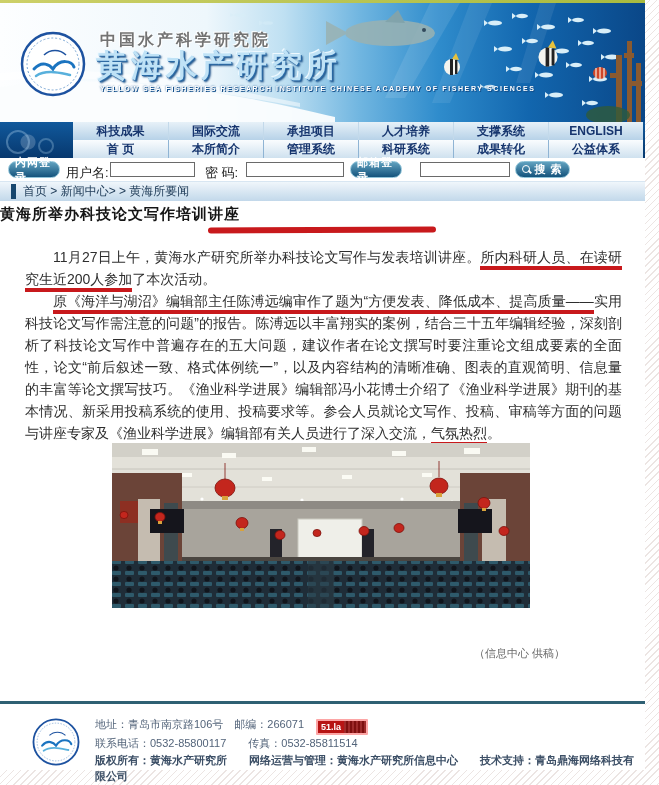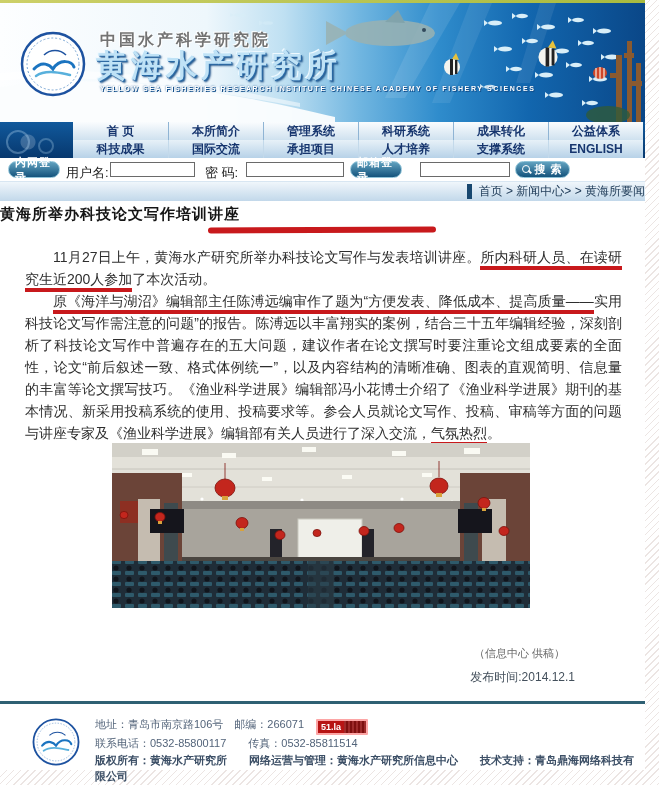--- a/index.html
+++ b/index.html
@@ -47,21 +47,21 @@
     padding:0 6px;box-sizing:border-box;cursor:pointer;letter-spacing:1px;}
   .field-label{position:absolute;top:6px;font-size:13px;color:#222;}
   .tfield{position:absolute;top:4px;height:15px;border:1px solid #6a6a6a;box-sizing:border-box;
     font-size:11px;padding:0 2px;background:#fff;}
   .mag{display:inline-block;width:9px;height:9px;margin-right:3px;position:relative;}
   .mag:before{content:"";position:absolute;left:0;top:0;width:6px;height:6px;border:1.5px solid #fff;border-radius:50%;}
   .mag:after{content:"";position:absolute;left:6px;top:6px;width:4px;height:1.5px;background:#fff;transform:rotate(45deg);}
 
   
   .breadcrumb{position:relative;width:645px;height:19px;background:linear-gradient(#f0f6fb,#c2d8ea);
-    display:flex;align-items:center;border-top:1px solid #d8e6f2;justify-content:flex-end;}
+    display:flex;align-items:center;border-top:1px solid #d8e6f2;}
   .bc-accent{width:5px;height:15px;background:#17476f;margin-left:11px;}
   .bc-text{font-size:12px;color:#24405c;margin-left:7px;}
 
   
   .article-title{position:absolute;left:0;top:205px;width:645px;text-align:left;
     font-size:15px;font-weight:bold;color:#151515;letter-spacing:1px;}
   .title-underline{position:absolute;left:208px;top:227px;width:228px;height:6px;
     background:var(--annotation,#c8191c);border-radius:3px;transform:rotate(-.2deg);}
   .article-body{position:absolute;left:25px;top:246px;width:597px;}
   .article-body p{margin:0;text-indent:2em;font-size:14px;line-height:22px;text-align:justify;color:#2e2e2e;}
@@ -238,35 +238,35 @@
         <path d="M24,24 C30,18 40,18 46,24" fill="none" stroke="#1d52a0" stroke-width="1.5"></path>
       </svg>
 
       <div class="org-parent">中国水产科学研究院</div>
       <div class="org-name">黄海水产研究所</div>
       <div class="org-english">YELLOW SEA FISHERIES RESEARCH INSTITUTE CHINESE ACADEMY OF FISHERY SCIENCES</div>
     </div>
 
     <div class="navbar">
       <div class="nav-strip">
+        <div class="nav-row nav-row-2">
+            <div class="nav-item">科技成果</div>
+            <div class="nav-item">国际交流</div>
+            <div class="nav-item">承担项目</div>
+            <div class="nav-item">人才培养</div>
+            <div class="nav-item">支撑系统</div>
+            <div class="nav-item">ENGLISH</div>
+          </div>
         <div class="nav-row nav-row-1">
             <div class="nav-item">首 页</div>
             <div class="nav-item">本所简介</div>
             <div class="nav-item">管理系统</div>
             <div class="nav-item">科研系统</div>
             <div class="nav-item">成果转化</div>
             <div class="nav-item">公益体系</div>
-          </div>
-        <div class="nav-row nav-row-2">
-            <div class="nav-item">科技成果</div>
-            <div class="nav-item">国际交流</div>
-            <div class="nav-item">承担项目</div>
-            <div class="nav-item">人才培养</div>
-            <div class="nav-item">支撑系统</div>
-            <div class="nav-item">ENGLISH</div>
           </div>
       </div>
     </div>
 
     <div class="loginbar">
       <div class="pill" style="left:8px;width:52px;">内网登录</div>
       <span class="field-label" style="left:66px;">用户名:</span>
       <input class="tfield" style="left: 110px; width: 85px;" type="text">
       <span class="field-label" style="left:205px;">密 码:</span>
       <input class="tfield" style="left: 246px; width: 98px;" type="password">
@@ -367,21 +367,20 @@
           <rect x="370" y="65" width="4" height="3"></rect>
         </g>
 
         <rect x="70" y="114" width="278" height="6" fill="#4a4540"></rect>
         <rect y="118" width="418" height="47" fill="url(#crowd)"></rect>
         <rect x="196" y="118" width="26" height="47" fill="#2a3a44" opacity=".6"></rect>
       </svg>
     </div>
 
     <div class="caption">（信息中心 供稿）</div>
-    <div class="pubdate">发布时间:2014.12.1</div>
 
     <div class="divider"></div>
 
     <svg class="footer-logo" viewBox="0 0 66 66">
       <circle cx="33" cy="33" r="31" fill="#ffffff" stroke="#1d52a0" stroke-width="2.5"></circle>
       <circle cx="33" cy="33" r="26" fill="none" stroke="#7aa6d4" stroke-width="1" stroke-dasharray="2,2"></circle>
       <path d="M14,38 C22,29 30,34 33,38 C40,27 52,30 54,36" fill="none" stroke="#1b74c0" stroke-width="3" stroke-linecap="round"></path>
       <path d="M16,45 C26,38 40,42 50,44" fill="none" stroke="#58b0dc" stroke-width="2.5" stroke-linecap="round"></path>
       <path d="M24,24 C30,18 40,18 46,24" fill="none" stroke="#1d52a0" stroke-width="1.5"></path>
     </svg>

